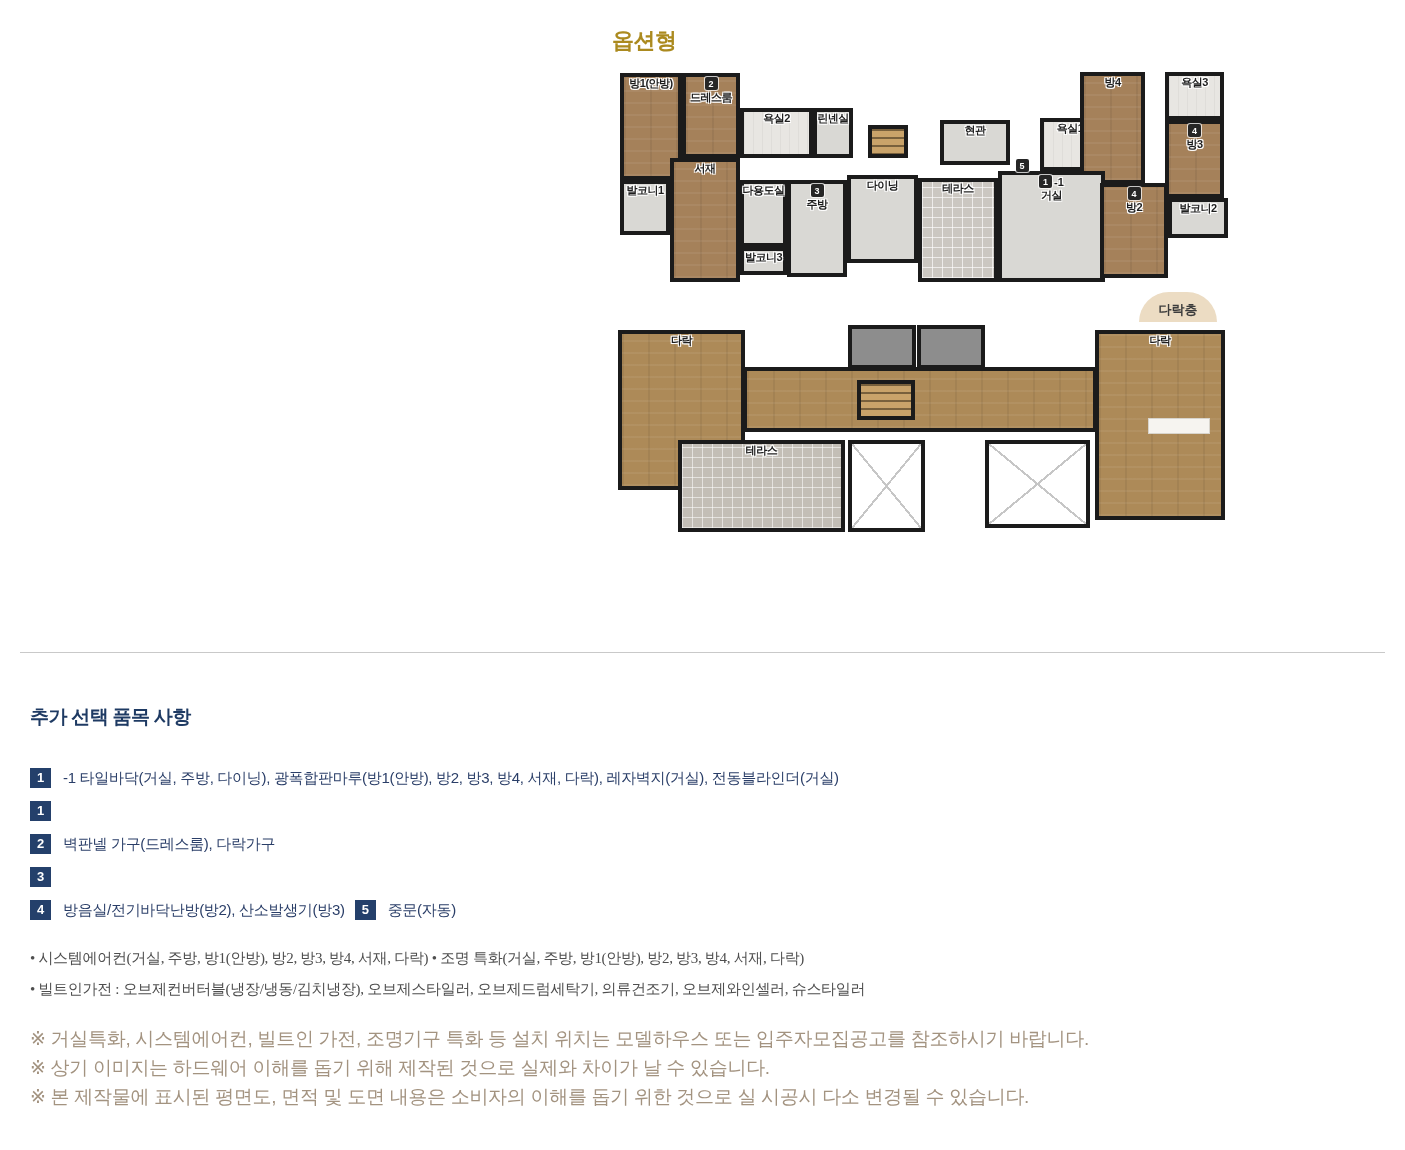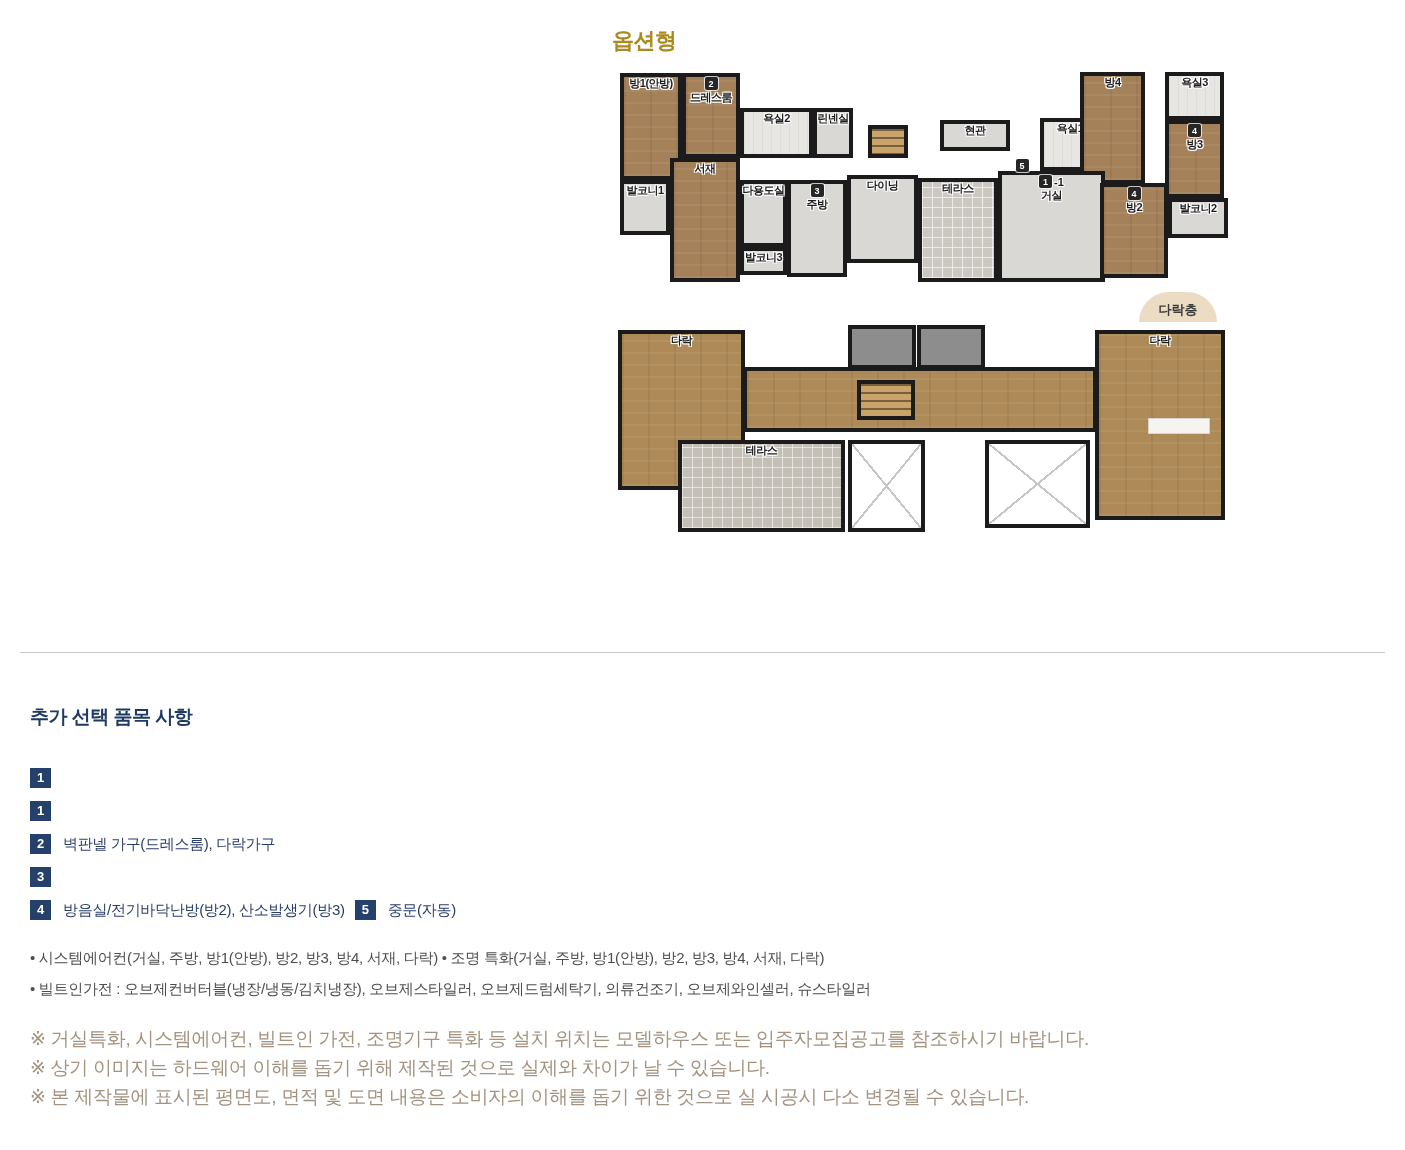--- a/index.html
+++ b/index.html
@@ -50,28 +50,28 @@
   .f-grayblock{background:#8d8d8d;}
   .f-void{background-color:#fff;
     background-image:linear-gradient(to top right,transparent calc(50% - 1px),#c6c6c6 calc(50% - 1px) calc(50% + 1px),transparent calc(50% + 1px)),
                      linear-gradient(to bottom right,transparent calc(50% - 1px),#c6c6c6 calc(50% - 1px) calc(50% + 1px),transparent calc(50% + 1px));}
   .f-none{border:none;background:transparent;}
   .f-slot{border:1px solid #d8d4cc;background:#f6f4f0;}
 
   .divider{position:absolute;left:20px;top:652px;width:1365px;height:0;border-top:1px solid var(--div);}
 
   .info{position:absolute;left:30px;top:704px;width:1345px;}
-  .section-heading{margin:0 0 38px 0;font-size:19px;font-weight:800;color:var(--navy-h);letter-spacing:-0.5px;}
+  .section-heading{margin:0 0 38px 0;font-size:19px;font-weight:800;color:var(--navy-h);letter-spacing:-0.5px;font-family:Liberation Serif, serif;}
   .opt-row{display:flex;align-items:center;margin-bottom:13px;font-size:15px;color:var(--navy-t);letter-spacing:-0.3px;line-height:20px;}
   .opt-badge{min-width:21px;height:20px;background:var(--badge);color:#fff;font-size:13px;font-weight:700;
     display:flex;align-items:center;justify-content:center;margin-right:12px;flex:0 0 auto;}
   .opt-seg + .opt-badge{margin-left:10px;}
   .opt-seg{white-space:nowrap;}
   .bullets{margin-top:28px;color:var(--bullet);font-size:15px;letter-spacing:-0.3px;}
-  .bullet-line{margin-bottom:11px;line-height:20px;}
+  .bullet-line{margin-bottom:11px;line-height:20px;font-family:Liberation Serif, serif;}
   .bullet-line::before{content:"• ";}
   .notes{margin-top:30px;color:var(--tan);font-size:19px;letter-spacing:-0.3px;}
   .note-line{margin-bottom:10px;line-height:19px;}
 </style>
 </head>
 <body>
 
 <div class="page">
   <div class="plan-title">옵션형</div>
 
@@ -95,21 +95,21 @@
         </div>
       </div>
       <div class="room f-gray" style="left: 196px; top: 41px; width: 40px; height: 50px;">
         <div class="room-inner">
           <div class="room-label">린넨실</div>
         </div>
       </div>
       <div class="room f-stairs" style="left: 251px; top: 58px; width: 40px; height: 33px;">
         <div class="room-inner"></div>
       </div>
-      <div class="room f-gray" style="left: 323px; top: 53px; width: 70px; height: 31px;">
+      <div class="room f-gray" style="left: 323px; top: 53px; width: 70px; height: 45px;">
         <div class="room-inner">
           <div class="room-label">현관</div>
         </div>
       </div>
       <div class="room f-bath" style="left: 423px; top: 51px; width: 60px; height: 53px;">
         <div class="room-inner">
           <div class="room-label">욕실1</div>
         </div>
       </div>
       <div class="room f-wood" style="left: 463px; top: 5px; width: 65px; height: 112px;">
@@ -239,20 +239,21 @@
       </div>
     </div>
 
   <div class="divider"></div>
 
   <div class="info">
     <h2 class="section-heading">추가 선택 품목 사항</h2>
     <div id="opt-items">
         <div class="opt-row">
           <span class="opt-badge">1</span>
+          <span class="opt-seg">-1 타일바닥(거실, 주방, 다이닝), 광폭합판마루(방1(안방), 방2, 방3, 방4, 서재, 다락), 레자벽지(거실), 전동블라인더(거실)</span>
         </div>
         <div class="opt-row">
           <span class="opt-badge">1</span>
         </div>
         <div class="opt-row">
           <span class="opt-badge">2</span>
           <span class="opt-seg">벽판넬 가구(드레스룸), 다락가구</span>
         </div>
         <div class="opt-row">
           <span class="opt-badge">3</span>

